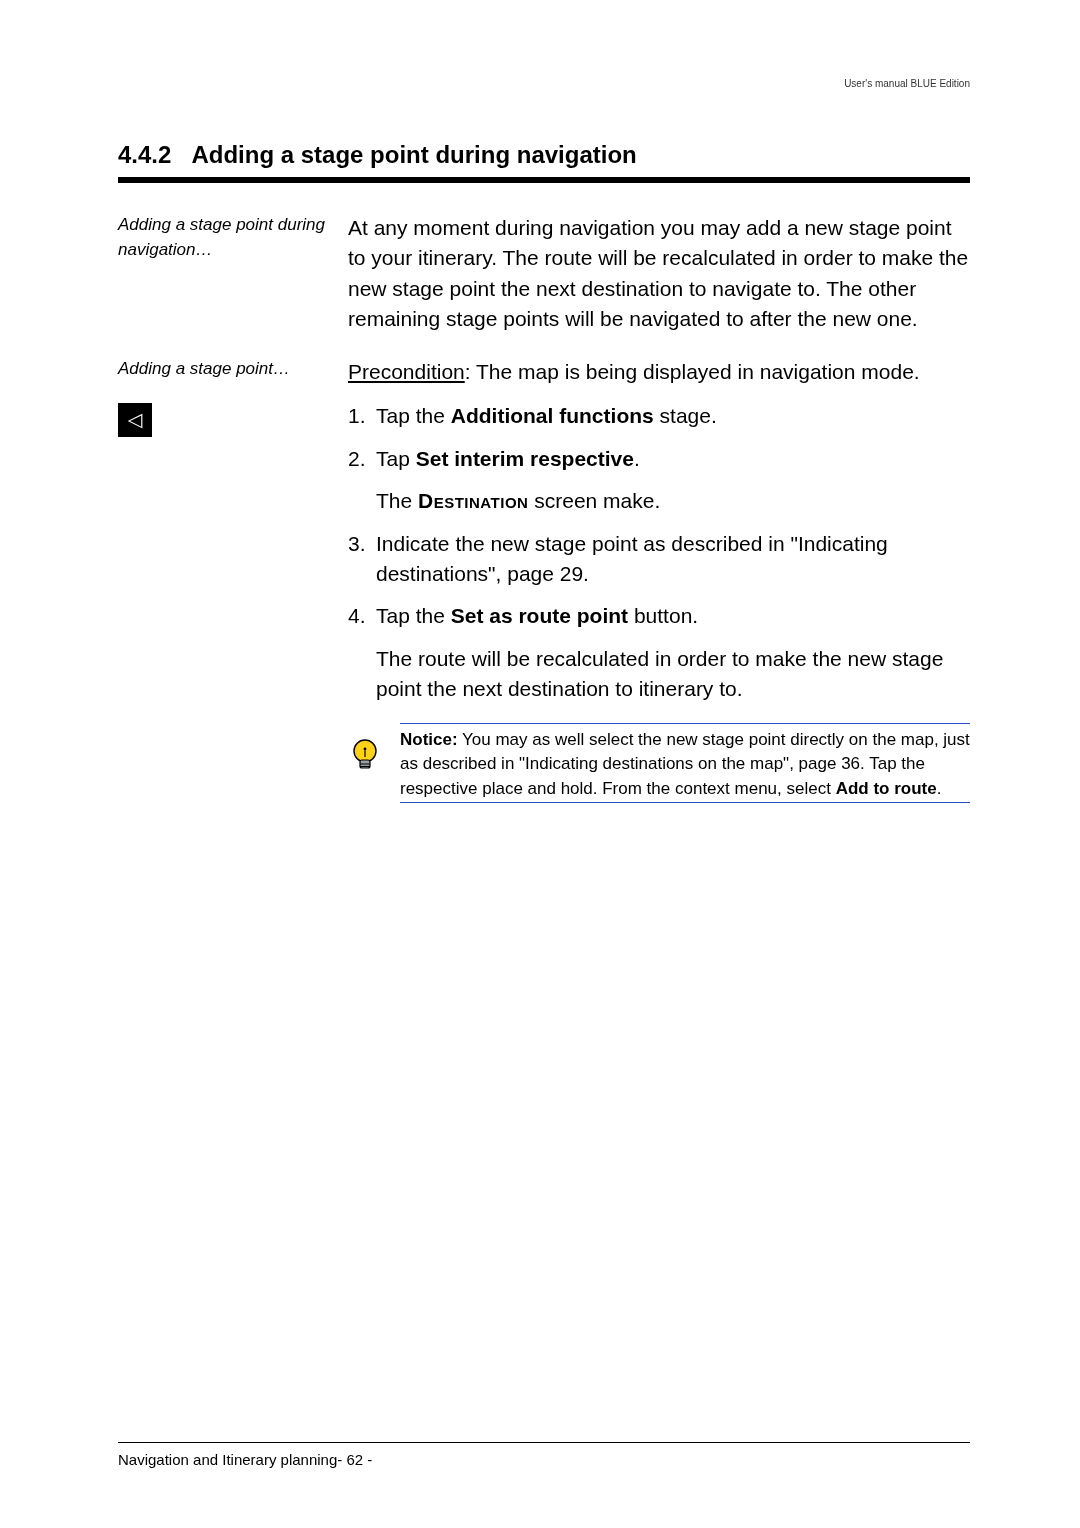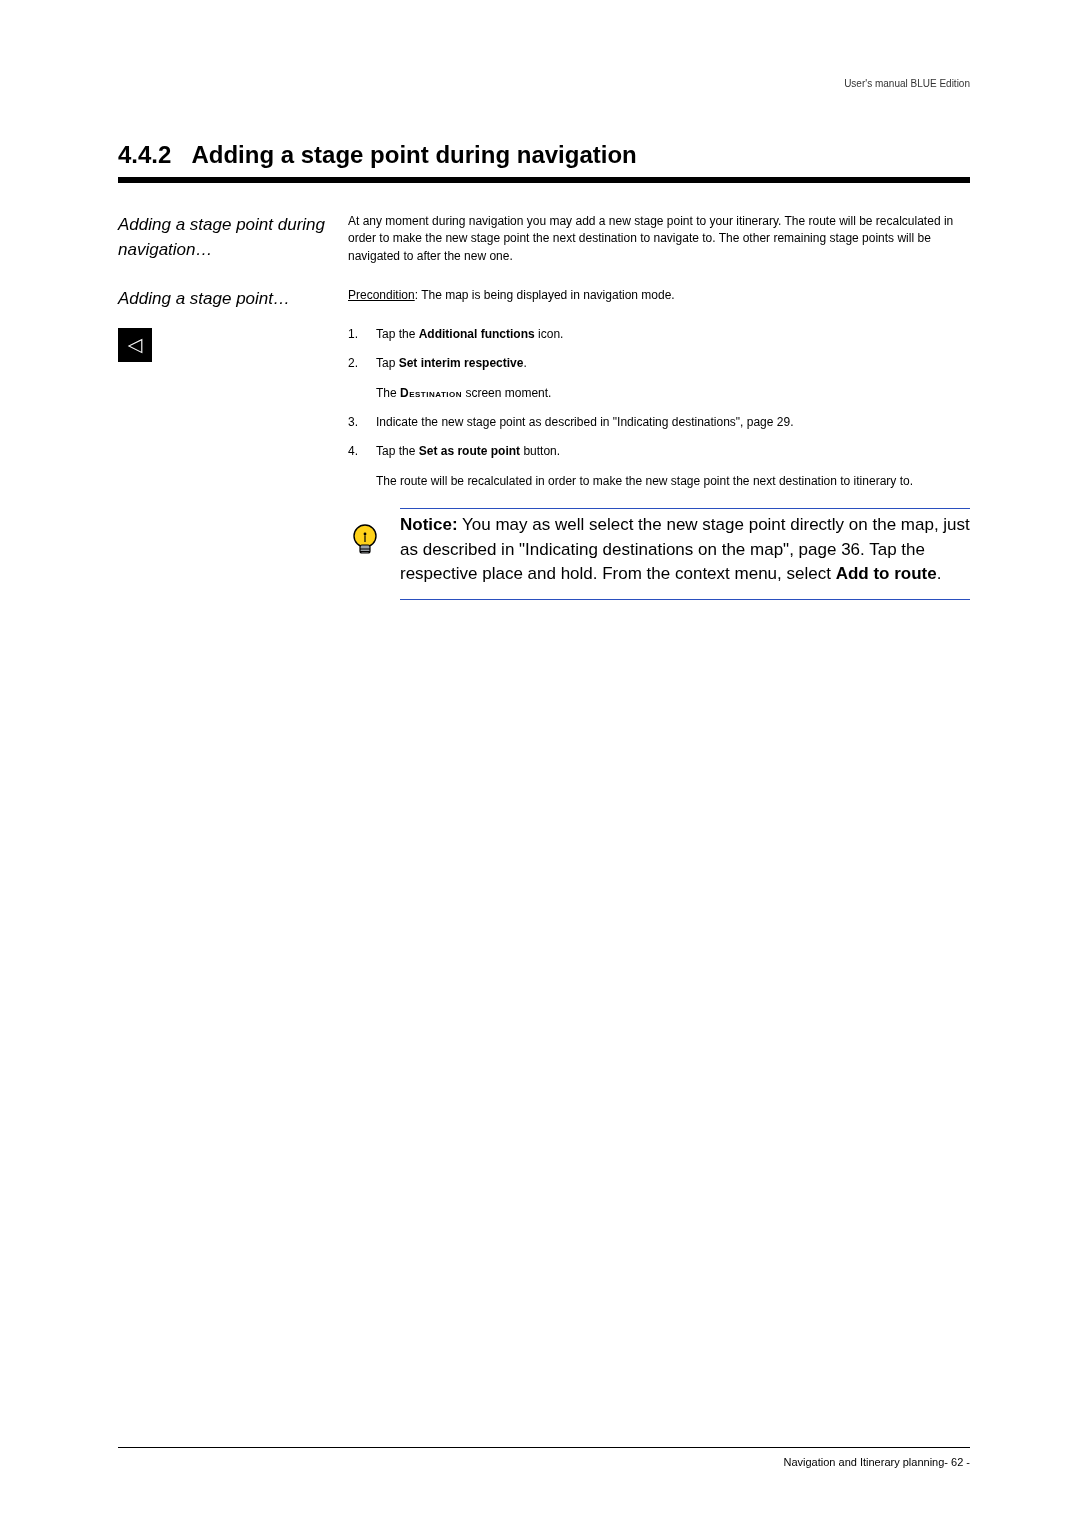--- a/index.html
+++ b/index.html
@@ -35,21 +35,21 @@
   .left-col {
     width: 230px;
     flex: 0 0 230px;
     font-style: italic;
     font-size: 17px;
     line-height: 1.45;
     padding-right: 12px;
   }
   .right-col {
     flex: 1;
-    font-size: 12px;
+    font-size: 21px;
     line-height: 1.45;
   }
   .right-col p { margin: 0; }
   .step-row {
     display: flex;
     margin-bottom: 12px;
   }
   .step-num {
     width: 28px;
     flex: 0 0 28px;
@@ -90,33 +90,33 @@
     align-items: flex-start;
     justify-content: center;
     padding-top: 14px;
   }
   .notice-text {
     flex: 1;
     font-size: 17px;
     line-height: 1.45;
     border-top: 1.5px solid #2a4fbf;
     border-bottom: 1.5px solid #2a4fbf;
-    padding: 4px 0 12px 0;
+    padding: 4px 0 0 0;
   }
   .notice-text b { font-weight: bold; }
   .footer {
     position: absolute;
     left: 118px;
     right: 110px;
     bottom: 60px;
     border-top: 1px solid #000;
     padding-top: 8px;
-    font-size: 11px;
-    display: flex;
-    justify-content: flex-end;
+    font-size: 15px;
+    display: flex;
+    justify-content: flex-start;
   }
   b { font-weight: bold; }
 </style>
 </head>
 <body>
 
 <div class="page">
 
   <div class="header-right">User's manual BLUE Edition</div>
 
@@ -142,33 +142,33 @@
 
   <div class="row" style="margin-bottom:0;">
     <div class="left-col" style="font-style:normal;">
       <div class="icon-box">◁</div>
     </div>
     <div class="right-col">
 
       <div class="step-row">
         <div class="step-num">1.</div>
         <div class="step-text">
-          <span>Tap the </span><b>Additional functions</b><span> icon.</span>
+          <span>Tap the </span><b>Additional functions</b><span> stage.</span>
         </div>
       </div>
 
       <div class="step-row">
         <div class="step-num">2.</div>
         <div class="step-text">
           <span>Tap </span><b>Set interim respective</b><span>.</span>
         </div>
       </div>
 
       <div class="step-sub">
-        <span>The </span><b class="sc">Destination</b><span> screen moment.</span>
+        <span>The </span><b class="sc">Destination</b><span> screen make.</span>
       </div>
 
       <div class="step-row">
         <div class="step-num">3.</div>
         <div class="step-text">Indicate the new stage point as described in "Indicating destinations", page 29.</div>
       </div>
 
       <div class="step-row">
         <div class="step-num">4.</div>
         <div class="step-text">

